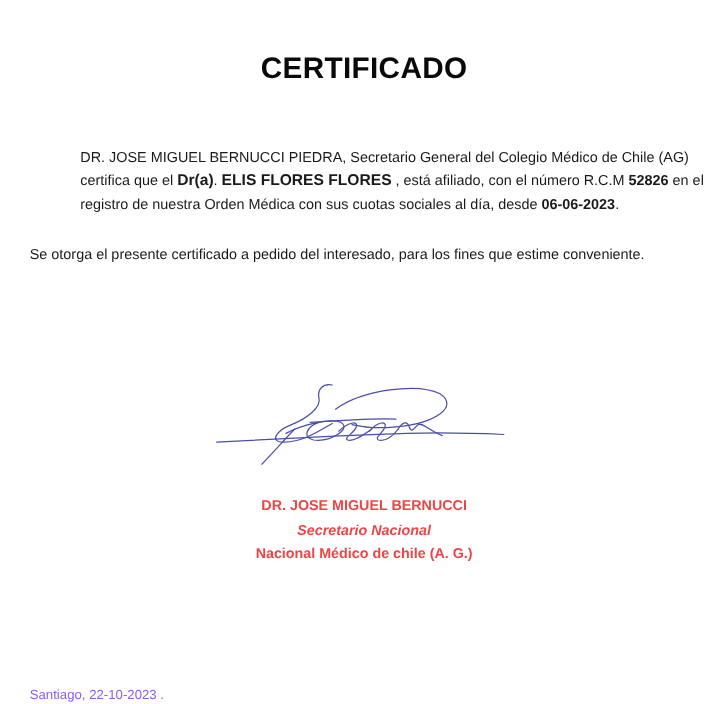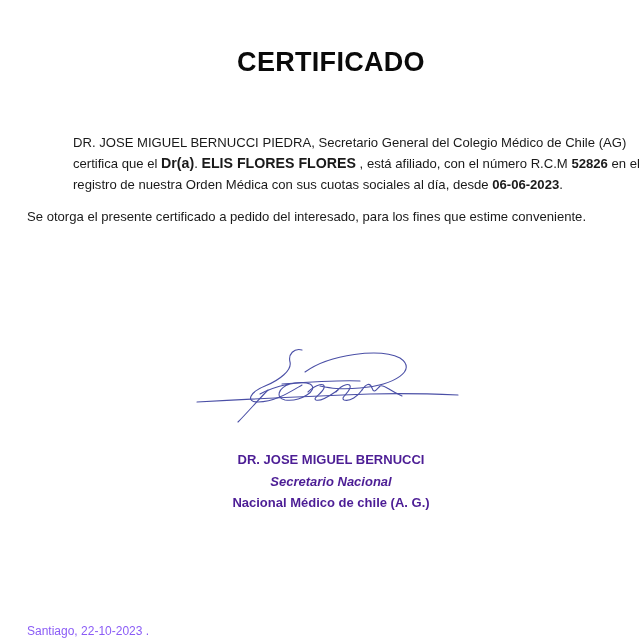--- a/index.html
+++ b/index.html
@@ -28,38 +28,38 @@
     }
     .body-text {
       position: absolute;
       left: 27px;
       width: 600px;
       font-size: 13.1px;
       line-height: 21px;
       color: #1a1a1a;
     }
     .p1 { top: 132px; margin-left: 46px; }
-    .p2 { top: 206px; }
+    .p2 { top: 220px; }
     .b { font-weight: bold; }
     .name { font-weight: bold; font-size: 14.2px; }
     .signature {
       position: absolute;
       left: 190px;
       top: 340px;
       width: 280px;
       height: 90px;
     }
     .signer {
       position: absolute;
       left: 200px;
       width: 262px;
       text-align: center;
       font-size: 13px;
       font-weight: bold;
-      color: #4c1d95;
+      color: #ef4444;
     }
     .signer-name { top: 452px; }
     .signer-role { top: 474px; font-style: italic; text-align: center; }
     .signer-org { top: 495px; }
     .footer-date {
       position: absolute;
       left: 27px;
       top: 624px;
       font-size: 12px;
       color: #8b5cf6;

